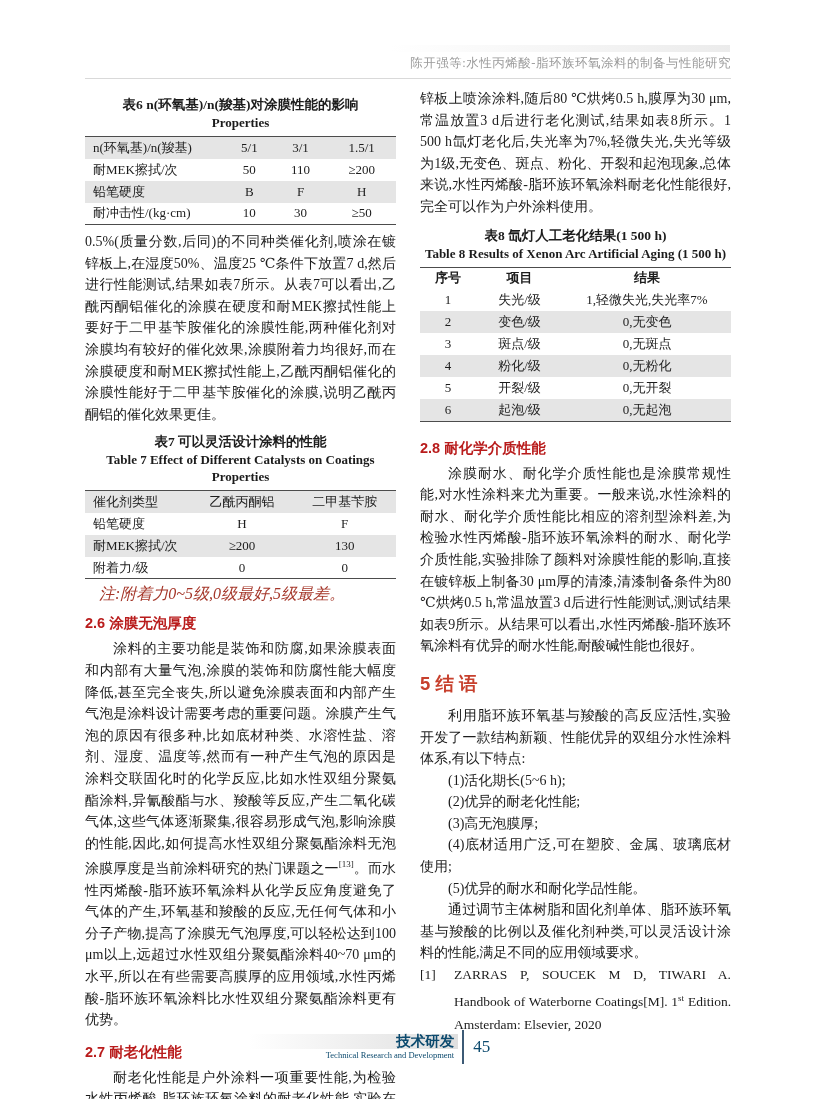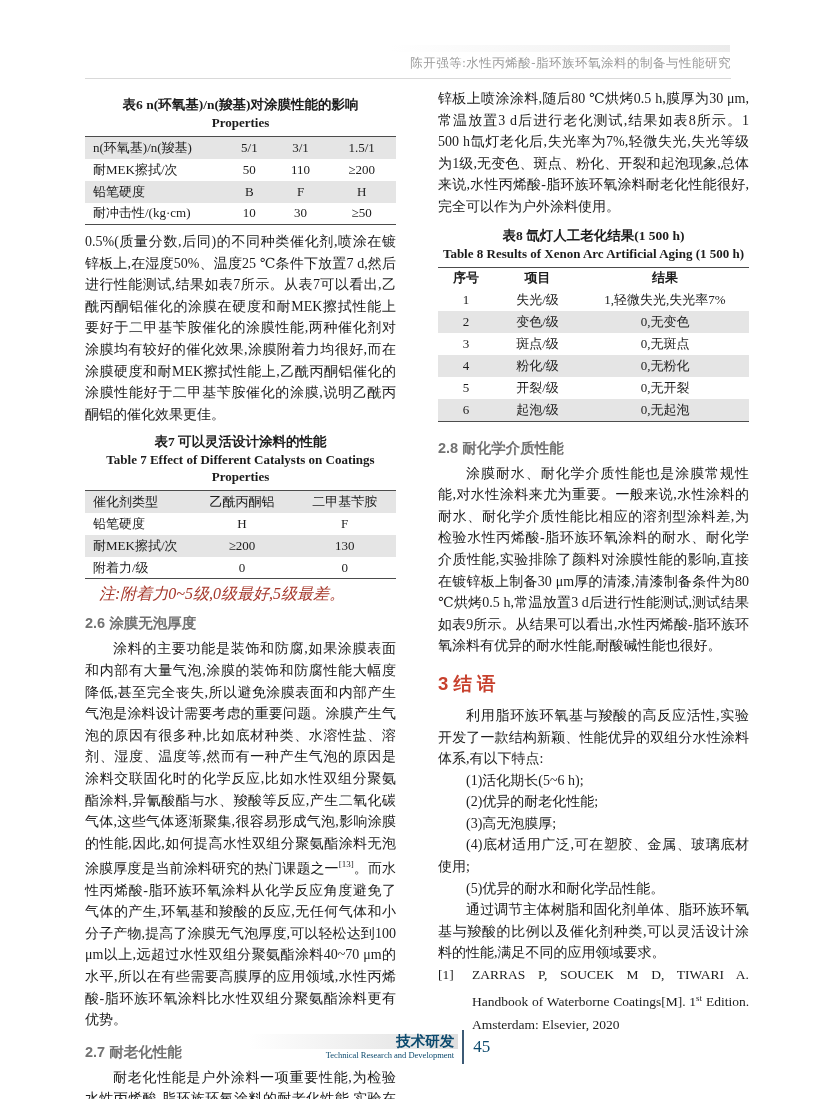--- a/index.html
+++ b/index.html
@@ -26,21 +26,21 @@
     text-align: right; font-size: 12.5px; color: #9a9a9a; letter-spacing: 0.5px;
   }
   .head-rule {
     position: absolute; top: 78px; left: 85px; width: 646px;
     border-top: 1px solid #d9d9d9;
   }
 
   
   .col { position: absolute; width: 311px; }
   .col-left  { left: 85px;  top: 92px; }
-  .col-right { left: 438px; top: 88px; }
+  .col-right { left: 420px; top: 88px; }
 
   
   .para { font-size: 14px; line-height: 21.6px; text-align: justify; }
   .indent { text-indent: 2em; }
   .para sup, .ref-body sup { font-size: 9px; }
 
   
   .tbl-cap-cn { text-align: center; font-weight: bold; font-size: 13.5px; margin-top: 4px; line-height: 18px; }
   .tbl-cap-en { text-align: center; font-weight: bold; font-size: 13px; line-height: 17px; }
 
@@ -62,21 +62,21 @@
   .t8 .c-res { width: 54%; }
 
   .tbl-note {
     color: #a5372a; font-size: 16px; font-style: italic;
     margin: 7px 0 0 14px; line-height: 16px;
   }
 
   
   .sec-h {
     font-family: "Liberation Sans", "DejaVu Sans", sans-serif;
-    color: #737373; font-weight: bold; font-size: 14.5px;
+    color: #b91c1c; font-weight: bold; font-size: 14.5px;
     margin: 11px 0 5px; line-height: 20px;
   }
   .chap-h {
     font-family: "Liberation Sans", "DejaVu Sans", sans-serif;
     color: #c7402d; font-weight: bold; font-size: 18.5px;
     margin: 15px 0 9px; line-height: 24px;
   }
 
   .list-item { font-size: 14px; line-height: 21.6px; text-indent: 2em; text-align: justify; }
 
@@ -233,21 +233,21 @@
           <td class="c-no">6</td>
           <td class="c-item">起泡/级</td>
           <td class="c-res">0,无起泡</td>
         </tr>
       </tbody>
     </table>
 
     <h3 class="sec-h" style="margin-top:16px">2.8  耐化学介质性能</h3>
     <p class="para indent">涂膜耐水、耐化学介质性能也是涂膜常规性能,对水性涂料来尤为重要。一般来说,水性涂料的耐水、耐化学介质性能比相应的溶剂型涂料差,为检验水性丙烯酸-脂环族环氧涂料的耐水、耐化学介质性能,实验排除了颜料对涂膜性能的影响,直接在镀锌板上制备30 μm厚的清漆,清漆制备条件为80 ℃烘烤0.5 h,常温放置3 d后进行性能测试,测试结果如表9所示。从结果可以看出,水性丙烯酸-脂环族环氧涂料有优异的耐水性能,耐酸碱性能也很好。</p>
 
-    <h2 class="chap-h">3  结  语</h2>
+    <h2 class="chap-h">5  结  语</h2>
     <p class="para indent">利用脂环族环氧基与羧酸的高反应活性,实验开发了一款结构新颖、性能优异的双组分水性涂料体系,有以下特点:</p>
     <div class="list-item">(1)活化期长(5~6 h);</div>
     <div class="list-item">(2)优异的耐老化性能;</div>
     <div class="list-item">(3)高无泡膜厚;</div>
     <div class="list-item">(4)底材适用广泛,可在塑胶、金属、玻璃底材使用;</div>
     <div class="list-item">(5)优异的耐水和耐化学品性能。</div>
     <p class="para indent">通过调节主体树脂和固化剂单体、脂环族环氧基与羧酸的比例以及催化剂种类,可以灵活设计涂料的性能,满足不同的应用领域要求。</p>
 
     <div class="ref-item">
       <span class="ref-label">[1]</span>

